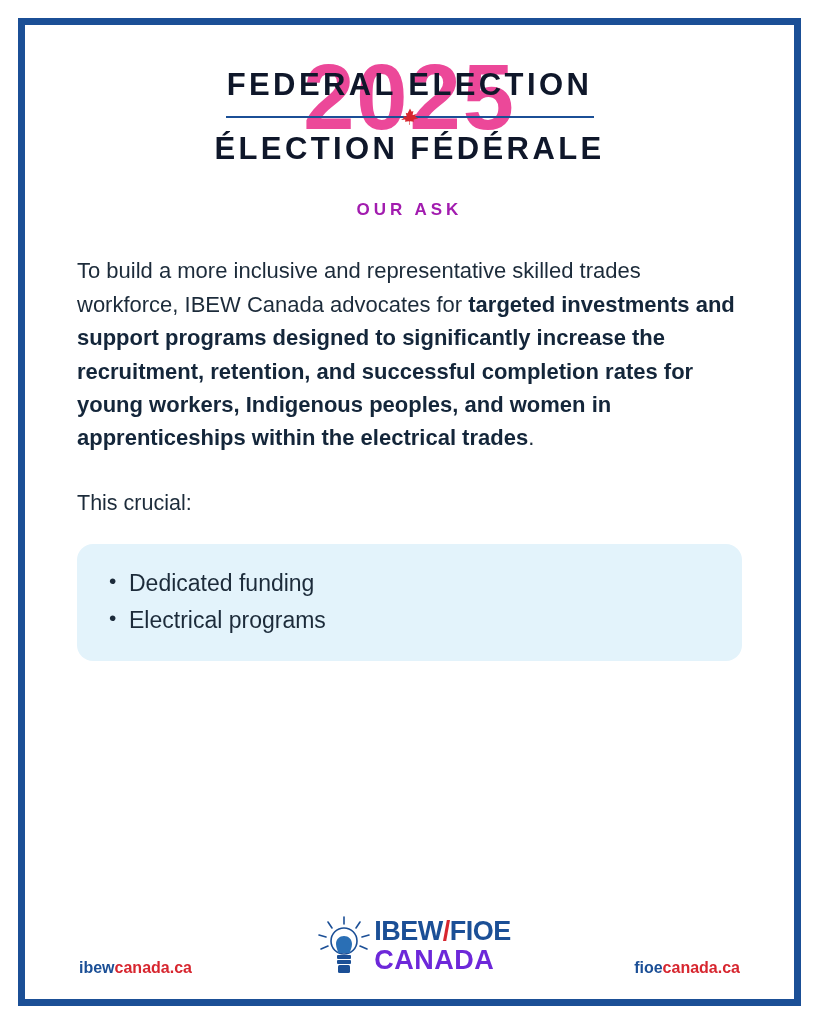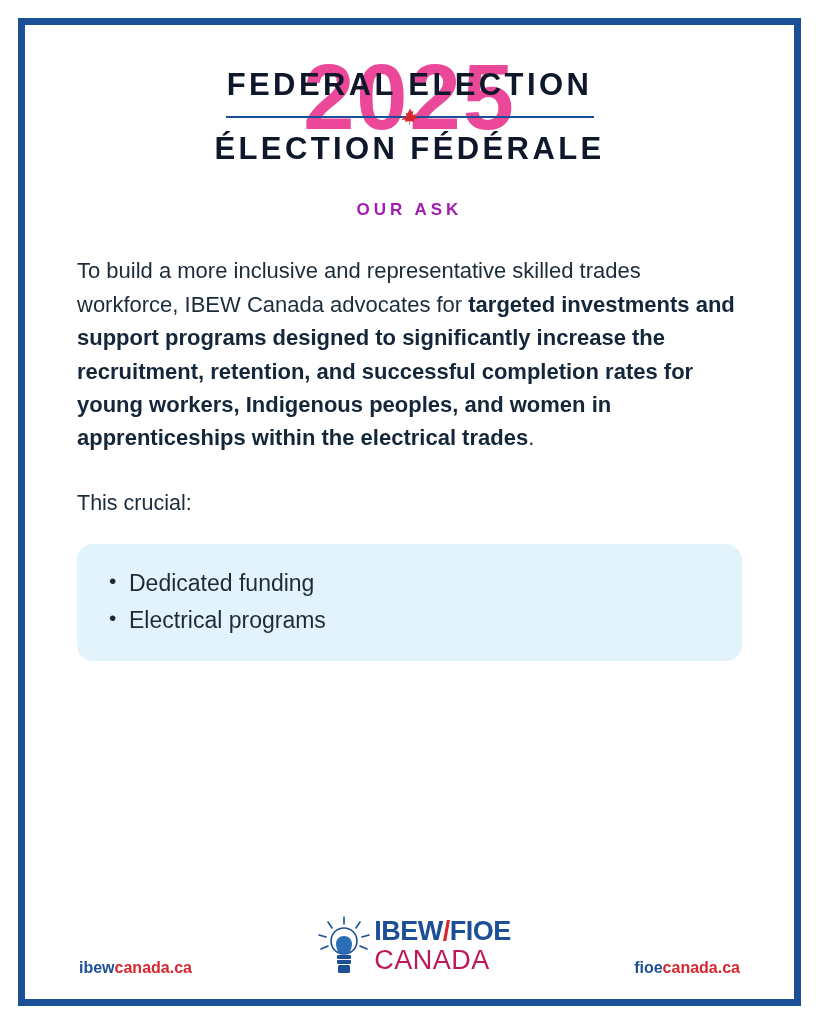--- a/index.html
+++ b/index.html
@@ -198,22 +198,22 @@
   }
   .logo-text .line1 {
     font-size: 27px;
     font-weight: bold;
     color: #1b4f96;
     letter-spacing: -0.5px;
   }
   .logo-text .line1 .slash { color: #d7262f; }
   .logo-text .line2 {
     font-size: 27px;
-    font-weight: normal;
-    color: #be185d;
+    font-weight: bold;
+    color: #6d28d9;
     letter-spacing: 0.5px;
     margin-top: 2px;
   }
 </style>
 </head>
 <body>
 
 <div class="poster">
   <div class="frame">
 

